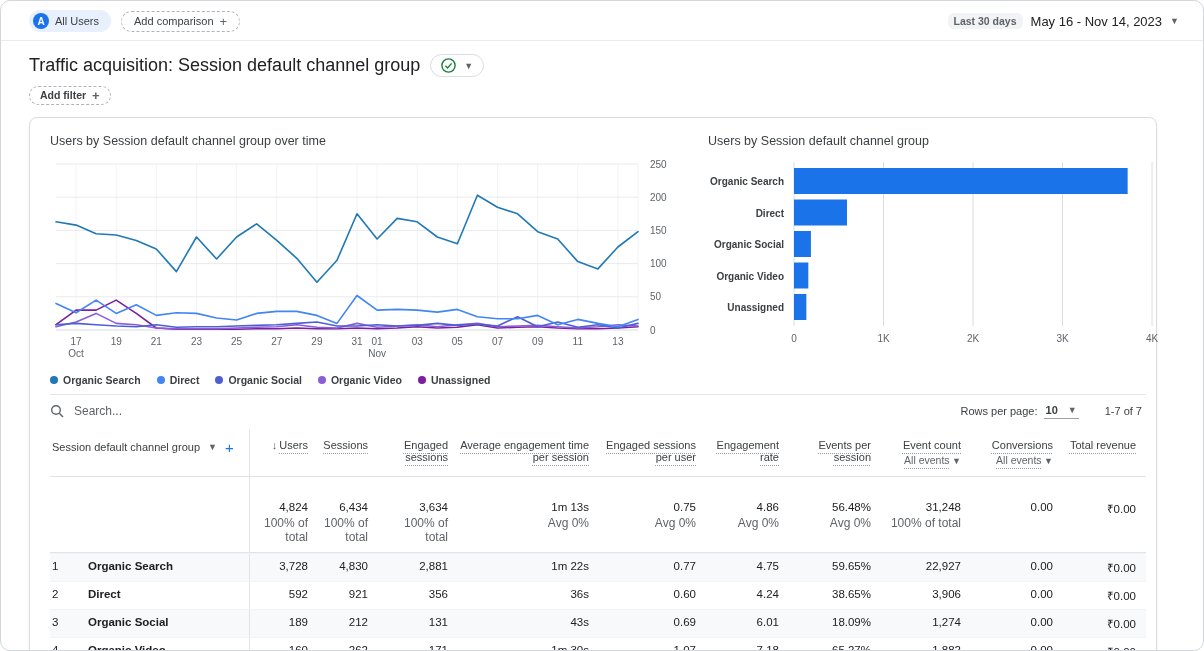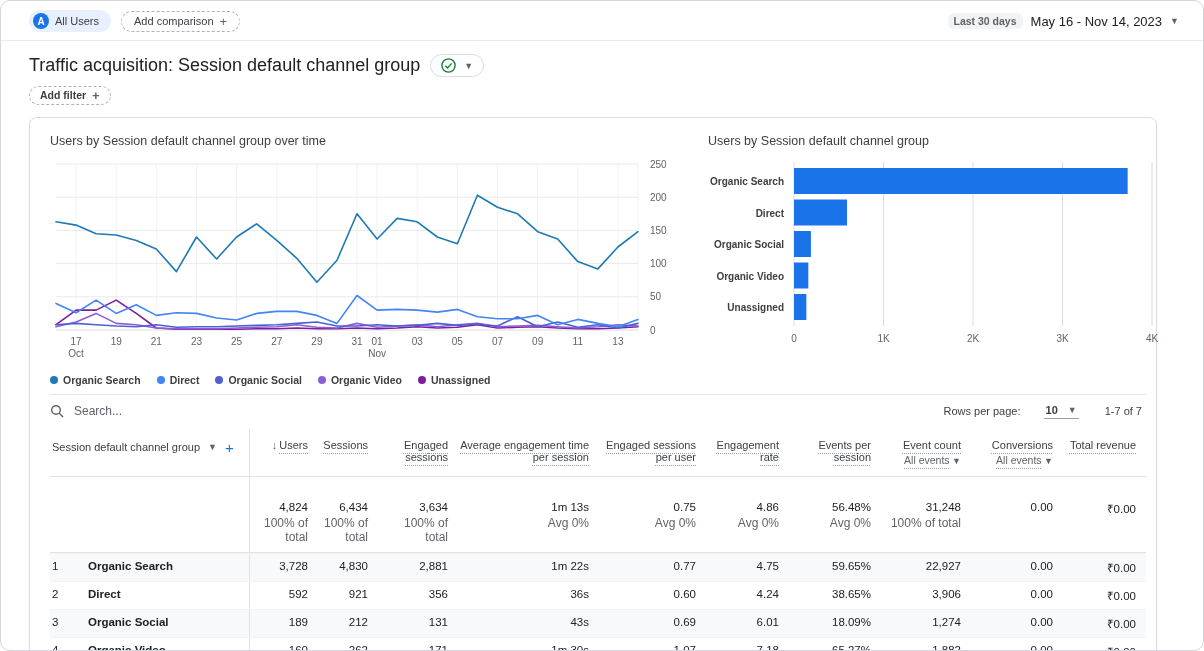--- a/index.html
+++ b/index.html
@@ -55,21 +55,21 @@
   .legend-dot { width:8px; height:8px; border-radius:50%; display:inline-block; }
 
   
   .table-toolbar { display:flex; align-items:center; justify-content:space-between;
                    border-top:1px solid #e4e7ea; margin-top:8px; padding:8px 4px 8px 0; }
   .searchbox { display:flex; align-items:center; gap:10px; }
   .searchbox input { border:none; outline:none; font-size:12px; color:#202124; width:220px;
                      font-family:"Liberation Sans",sans-serif; }
   .searchbox input::placeholder { color:#5f6368; }
   .pager { display:flex; align-items:center; gap:26px; font-size:11px; color:#3c4043; }
-  .rpp { display:flex; align-items:center; gap:23px; }
+  .rpp { display:flex; align-items:center; gap:6px; }
   .rpp-select { display:inline-flex; align-items:center; gap:10px; border-bottom:1px solid #9aa0a6;
                 padding:1px 2px 2px 2px; cursor:pointer; font-weight:bold; }
 
   
   .gtable { margin-top:2px; }
   .trow { display:grid;
           grid-template-columns:36px 164px 70px 60px 80px 141px 107px 83px 92px 90px 92px 83px; }
   .cell { font-size:11.5px; padding:5px 12px 5px 0; text-align:right; }
   .cell.left { text-align:left; padding-left:2px; }
   .cell.dim-divider { border-right:1px solid #e0e3e7; }

